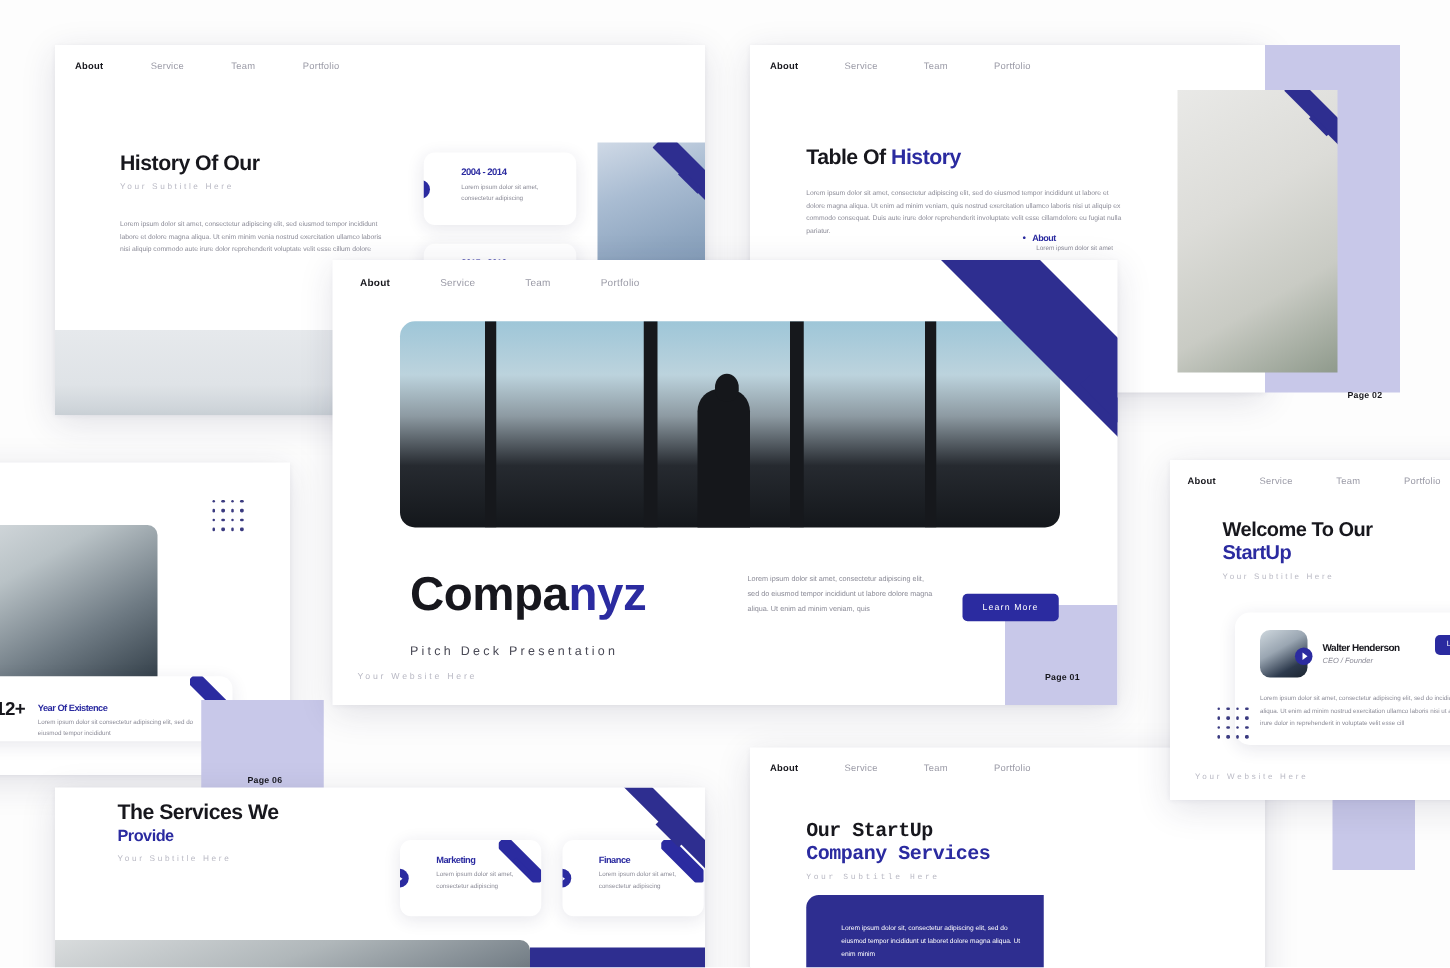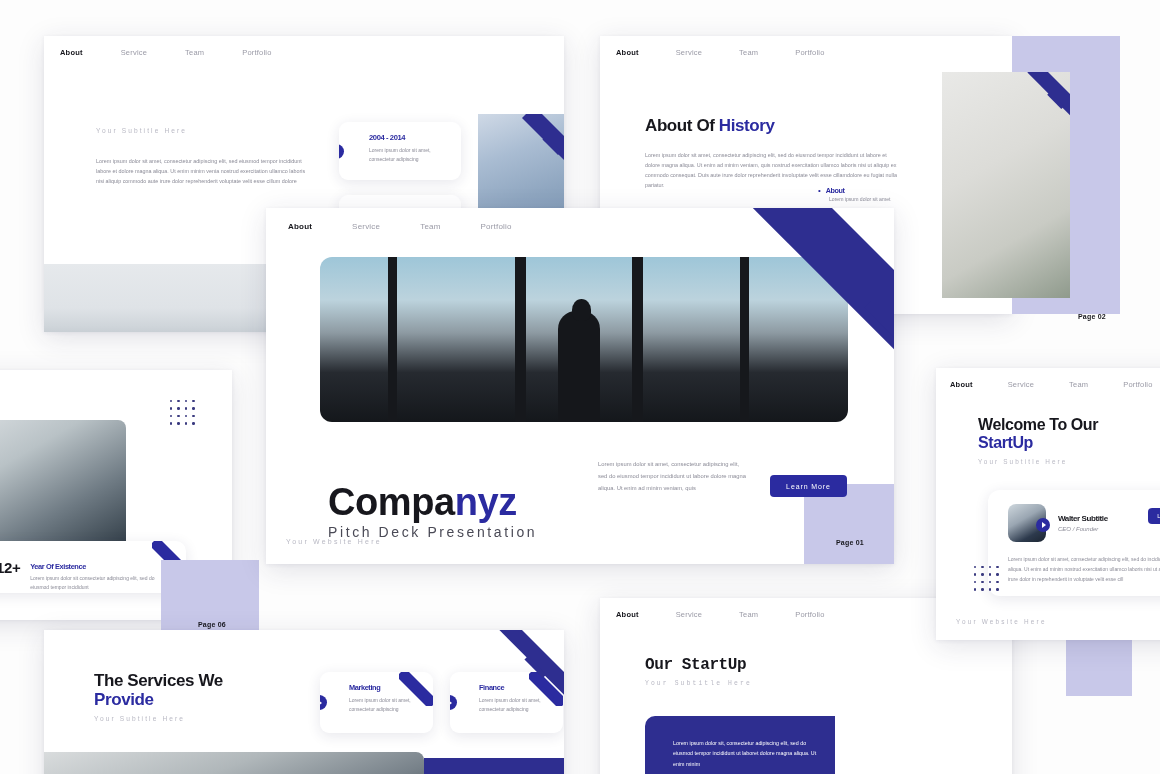--- a/index.html
+++ b/index.html
@@ -92,20 +92,21 @@
 
   <div class="slide" style="left:44px; top:36px; width:520px; height:296px;">
     <div class="nav" style="padding:12px 0 0 16px; gap:38px;">
       <span class="nav-item active">About</span>
       <span class="nav-item">Service</span>
       <span class="nav-item">Team</span>
       <span class="nav-item">Portfolio</span>
     </div>
 
     <div style="position:absolute; left:52px; top:85px; width:230px;">
+      <div class="h-black" style="font-size:17px; line-height:19px;">History Of Our</div>
       <div class="sub" style="font-size:6.6px; margin-top:6px;">Your Subtitle Here</div>
       <div class="body-txt" style="font-size:5.4px; margin-top:22px; width:215px;">Lorem ipsum dolor sit amet, consectetur adipiscing elit, sed eiusmod tempor incididunt labore et dolore magna aliqua. Ut enim minim venia nostrud exercitation ullamco laboris nisi aliquip commodo aute irure dolor reprehenderit voluptate velit esse cillum dolore</div>
     </div>
 
     <div class="card" style="left:0; top:0; position:absolute; margin-left:295px; margin-top:86px; width:122px; height:58px;">
       <div style="padding:11px 10px 0 30px;">
         <div class="h-blue" style="font-size:7.6px;">2004 - 2014</div>
         <div class="body-txt" style="font-size:5px; margin-top:4px; width:82px;">Lorem ipsum dolor sit amet, consectetur adipiscing</div>
       </div>
       <div class="play" style="position:absolute; left:-10px; top:22px; width:15px; height:15px;">
@@ -132,21 +133,21 @@
   <div class="slide" style="left:600px; top:36px; width:412px; height:278px;">
     <div class="nav" style="padding:12px 0 0 16px; gap:37px;">
       <span class="nav-item active">About</span>
       <span class="nav-item">Service</span>
       <span class="nav-item">Team</span>
       <span class="nav-item">Portfolio</span>
     </div>
 
     <div style="position:absolute; left:45px; top:80px; width:258px;">
       <div style="font-size:17px; font-weight:bold; letter-spacing:-.4px;">
-        <span class="h-black">About Of </span><span class="h-blue">History</span>
+        <span class="h-black">Table Of </span><span class="h-blue">History</span>
       </div>
       <div class="body-txt" style="font-size:5.4px; margin-top:14px; width:256px;">Lorem ipsum dolor sit amet, consectetur adipiscing elit, sed do eiusmod tempor incididunt ut labore et dolore magna aliqua. Ut enim ad minim veniam, quis nostrud exercitation ullamco laboris nisi ut aliquip ex commodo consequat. Duis aute irure dolor reprehenderit involuptate velit esse cillamdolore eu fugiat nulla pariatur.</div>
     </div>
 
     <div class="photo note" style="position:absolute; left:45px; top:187px; width:160px; height:52px;"></div>
 
     <ul style="position:absolute; left:218px; top:150px; list-style:none; width:130px;">
       <li style="margin-bottom:14px;">
         <div style="display:flex; gap:5px; align-items:baseline;">
           <span style="color:#2b2ba0; font-size:8px;">•</span>
@@ -208,23 +209,23 @@
     <div class="ribbon">
         <i class="a"></i>
         <i class="b"></i>
       </div>
 
   </div>
   <div class="lav" style="left:161px; top:560px; width:98px; height:84px;"></div>
   <span class="page-tag" style="position:absolute; left:198px; top:621px;">Page 06</span>
 
   <div class="slide" style="left:44px; top:630px; width:520px; height:200px;">
-    <div style="position:absolute; left:50px; top:10px; width:200px;margin-top:31px;">
+    <div style="position:absolute; left:50px; top:10px; width:200px;">
       <div class="h-black" style="font-size:17px; line-height:19px;">The Services We</div>
-      <div class="h-blue" style="font-size:17px; line-height:19px;">Provide</div>
+      <div class="h-blue" style="font-size:13px; line-height:19px;">Provide</div>
       <div class="sub" style="font-size:6.6px; margin-top:6px;">Your Subtitle Here</div>
     </div>
 
     <div class="card" style="position:absolute; left:406px; top:42px; width:113px; height:61px;">
       <div style="padding:11px 10px 0 29px;">
         <div class="h-blue" style="font-size:7.4px;">Finance</div>
         <div class="body-txt" style="font-size:5px; margin-top:4px; width:76px;">Lorem ipsum dolor sit amet, consectetur adipiscing</div>
       </div>
       <div class="ribbon">
           <i class="a"></i>
@@ -258,20 +259,21 @@
 
   <div class="slide" style="left:600px; top:598px; width:412px; height:200px;">
     <div class="nav" style="padding:12px 0 0 16px; gap:37px;">
       <span class="nav-item active">About</span>
       <span class="nav-item">Service</span>
       <span class="nav-item">Team</span>
       <span class="nav-item">Portfolio</span>
     </div>
     <div style="position:absolute; left:45px; top:58px; width:220px;font-family:Liberation Mono, monospace;">
       <div class="h-black" style="font-size:16px; line-height:18px;">Our StartUp</div>
+      <div class="h-blue" style="font-size:16px; line-height:18px;">Company Services</div>
       <div class="sub" style="font-size:6.4px; margin-top:6px;">Your Subtitle Here</div>
     </div>
     <div class="navy" style="position:absolute; left:45px; top:118px; width:190px; height:82px; border-radius:10px 0 0 0;">
       <div style="color:#fff; font-size:5.3px; line-height:1.95; padding:22px 16px 0 28px;">Lorem ipsum dolor sit, consectetur adipiscing elit, sed do eiusmod tempor incididunt ut laboret dolore magna aliqua. Ut enim minim</div>
     </div>
   </div>
 
 
   <div class="lav" style="left:1066px; top:604px; width:66px; height:92px;"></div>
 
@@ -285,21 +287,21 @@
     <div style="position:absolute; left:42px; top:48px; width:210px;">
       <div class="h-black" style="font-size:16px; line-height:18px;">Welcome To Our</div>
       <div class="h-blue" style="font-size:16px; line-height:18px;">StartUp</div>
       <div class="sub" style="font-size:6.4px; margin-top:6px;">Your Subtitle Here</div>
     </div>
 
     <div class="card" style="position:absolute; left:52px; top:122px; width:260px; height:106px; border-radius:12px;">
       <div style="display:flex; align-items:center; gap:12px; padding:14px 0 0 20px; position:relative;">
         <div class="photo person" style="width:38px; height:38px; border-radius:8px; flex:none;"></div>
         <div>
-          <div class="h-black" style="font-size:8px;">Walter Subtitle</div>
+          <div class="h-black" style="font-size:8px;">Walter Henderson</div>
           <div style="font-size:6px; color:#8b8b97; font-style:italic; margin-top:3px;">CEO / Founder</div>
         </div>
         <div class="play" style="position:absolute; left:48px; top:28px; width:14px; height:14px;"></div>
       </div>
       <div class="body-txt" style="font-size:5px; padding:12px 14px 0 20px; line-height:2;">Lorem ipsum dolor sit amet, consectetur adipiscing elit, sed do incididunt ut labore et dolore magna aliqua. Ut enim ad minim nostrud exercitation ullamco laboris nisi ut aliquip ex ea comm Duis aute irure dolor in reprehenderit in voluptate velit esse cill</div>
     </div>
 
     <div class="dots" style="position:absolute; left:38px; top:198px; grid-template-columns:repeat(4,2.4px);">
       <span></span>
         <span></span>
@@ -342,24 +344,24 @@
       <div style="position:absolute; left:238px; top:54px; width:42px; height:112px; background:#15171b; border-radius:18px 18px 0 0;"></div>
       <div style="position:absolute; left:252px; top:42px; width:19px; height:22px; background:#15171b; border-radius:50% 50% 40% 40%;"></div>
     </div>
 
     <div class="big-ribbon" style="right:-60px; top:0; width:230px; height:230px; overflow:visible;">
       <i style="width:300px; height:56px; left:66px; top:-42px;"></i>
       <i style="width:78px; height:14px; left:150px; top:90px;"></i>
     </div>
 
     <div style="position:absolute; left:62px; top:248px;">
-      <div style="font-size:38px; font-weight:bold; letter-spacing:-1.4px; line-height:40px;margin-top:26px;">
+      <div style="font-size:38px; font-weight:bold; letter-spacing:-1.4px; line-height:40px;">
         <span class="h-black">Compa</span><span class="h-blue">nyz</span>
       </div>
-      <div style="font-size:14px; color:#4a4a56; letter-spacing:2.6px; margin-top:2px;">Pitch Deck Presentation</div>
+      <div style="font-size:10px; color:#4a4a56; letter-spacing:2.6px; margin-top:20px;">Pitch Deck Presentation</div>
     </div>
 
     <div class="body-txt" style="position:absolute; left:332px; top:250px; width:148px; font-size:5.8px; line-height:2.1;">Lorem ipsum dolor sit amet, consectetur adipiscing elit, sed do eiusmod tempor incididunt ut labore dolore magna aliqua. Ut enim ad minim veniam, quis</div>
 
     <div class="lav" style="left:538px; top:276px; width:90px; height:80px;"></div>
     <div style="position:absolute; left:504px; top:267px; width:77px; height:22px; background:#2b2ba0; border-radius:4px; display:flex; align-items:center; justify-content:center;">
       <span style="color:#fff; font-size:7px; letter-spacing:.9px;">Learn More</span>
     </div>
 
     <div class="website" style="position:absolute; left:20px; top:330px; font-size:7px;">Your Website Here</div>

